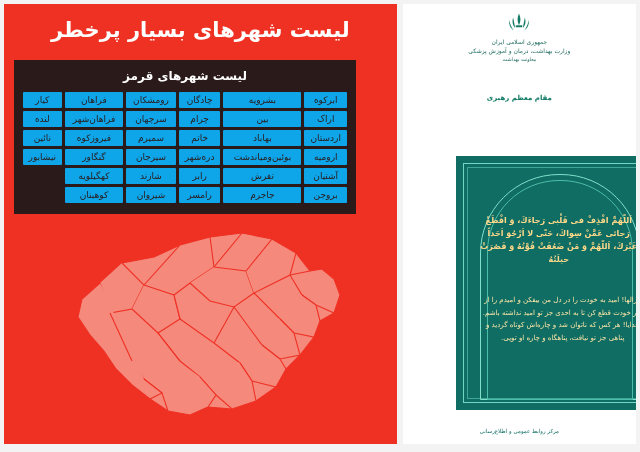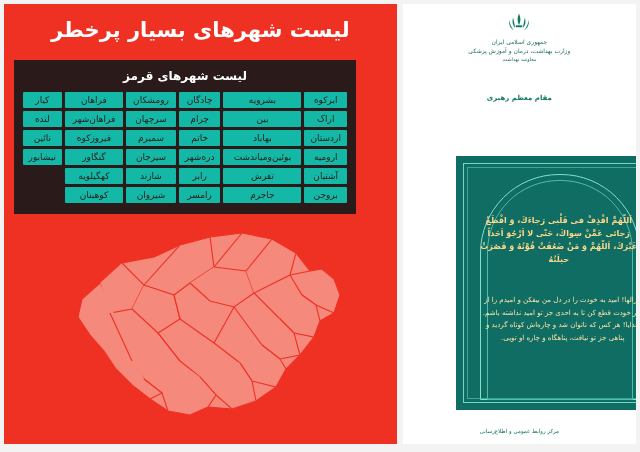--- a/index.html
+++ b/index.html
@@ -38,21 +38,21 @@
   }
   .red-box-title{
     color:#ffffff;text-align:center;direction:rtl;
     font-size:12px;font-weight:bold;padding:3px 0 6px 0;
   }
   table.city{
     border-collapse:separate;border-spacing:3px;
     width:100%;direction:rtl;
   }
   table.city td{
-    background:#14b8a6;
+    background:#0ea5e9;
     color:#2b1a1a;
     font-size:9px;
     text-align:center;
     padding:3px 1px;
     white-space:nowrap;
     border-radius:1px;
   }
 
   
   .map-wrap{

